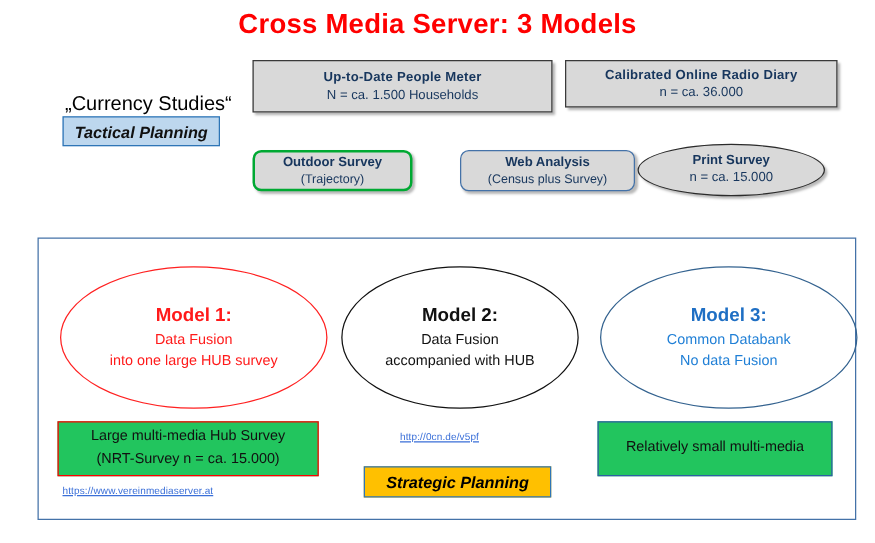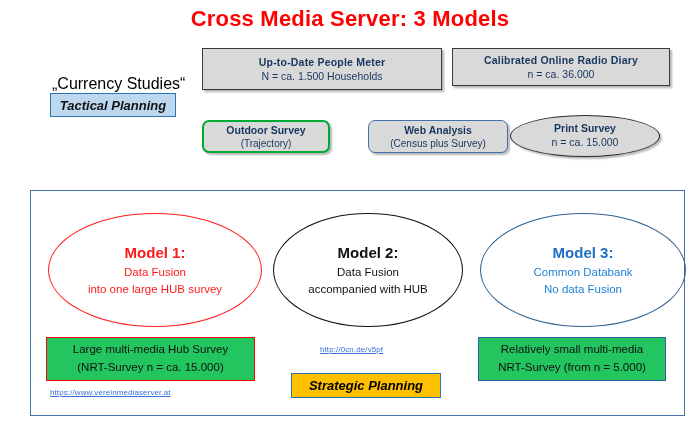--- a/index.html
+++ b/index.html
@@ -195,21 +195,20 @@
     <div class="mline">No data Fusion</div>
   </div>
 
   <div class="abs outbox" id="hub-box">
     <div class="ln">Large multi-media Hub Survey</div>
     <div class="ln">(NRT-Survey  n = ca. 15.000)</div>
   </div>
 
   <div class="abs outbox" id="small-box">
     <div class="ln">Relatively small multi-media</div>
-    <div class="ln">NRT-Survey (from n = 5.000)</div>
   </div>
 
   <div class="abs link" id="hub-link">https://www.vereinmediaserver.at</div>
   <div class="abs link" id="mid-link">http://0cn.de/v5pf</div>
 
   <div class="abs" id="strategic-box">Strategic  Planning</div>
 
 </div>
 
 </body></html>

